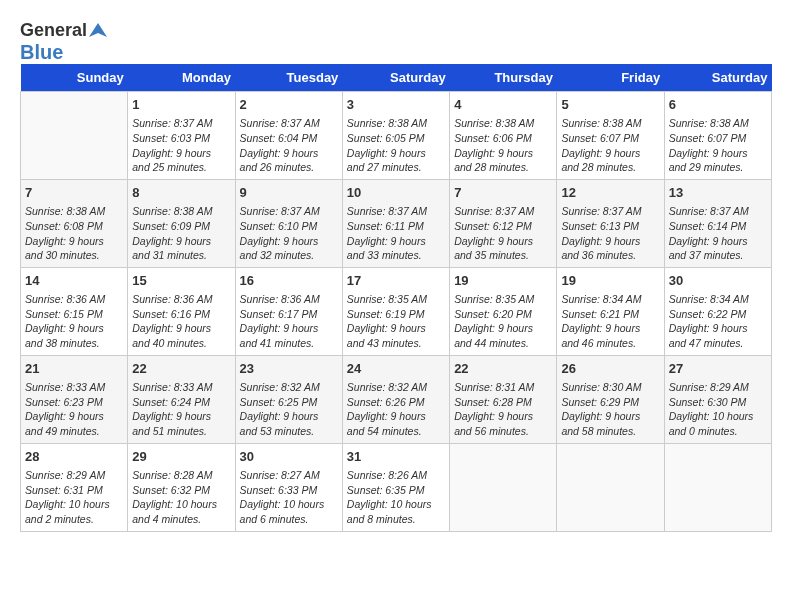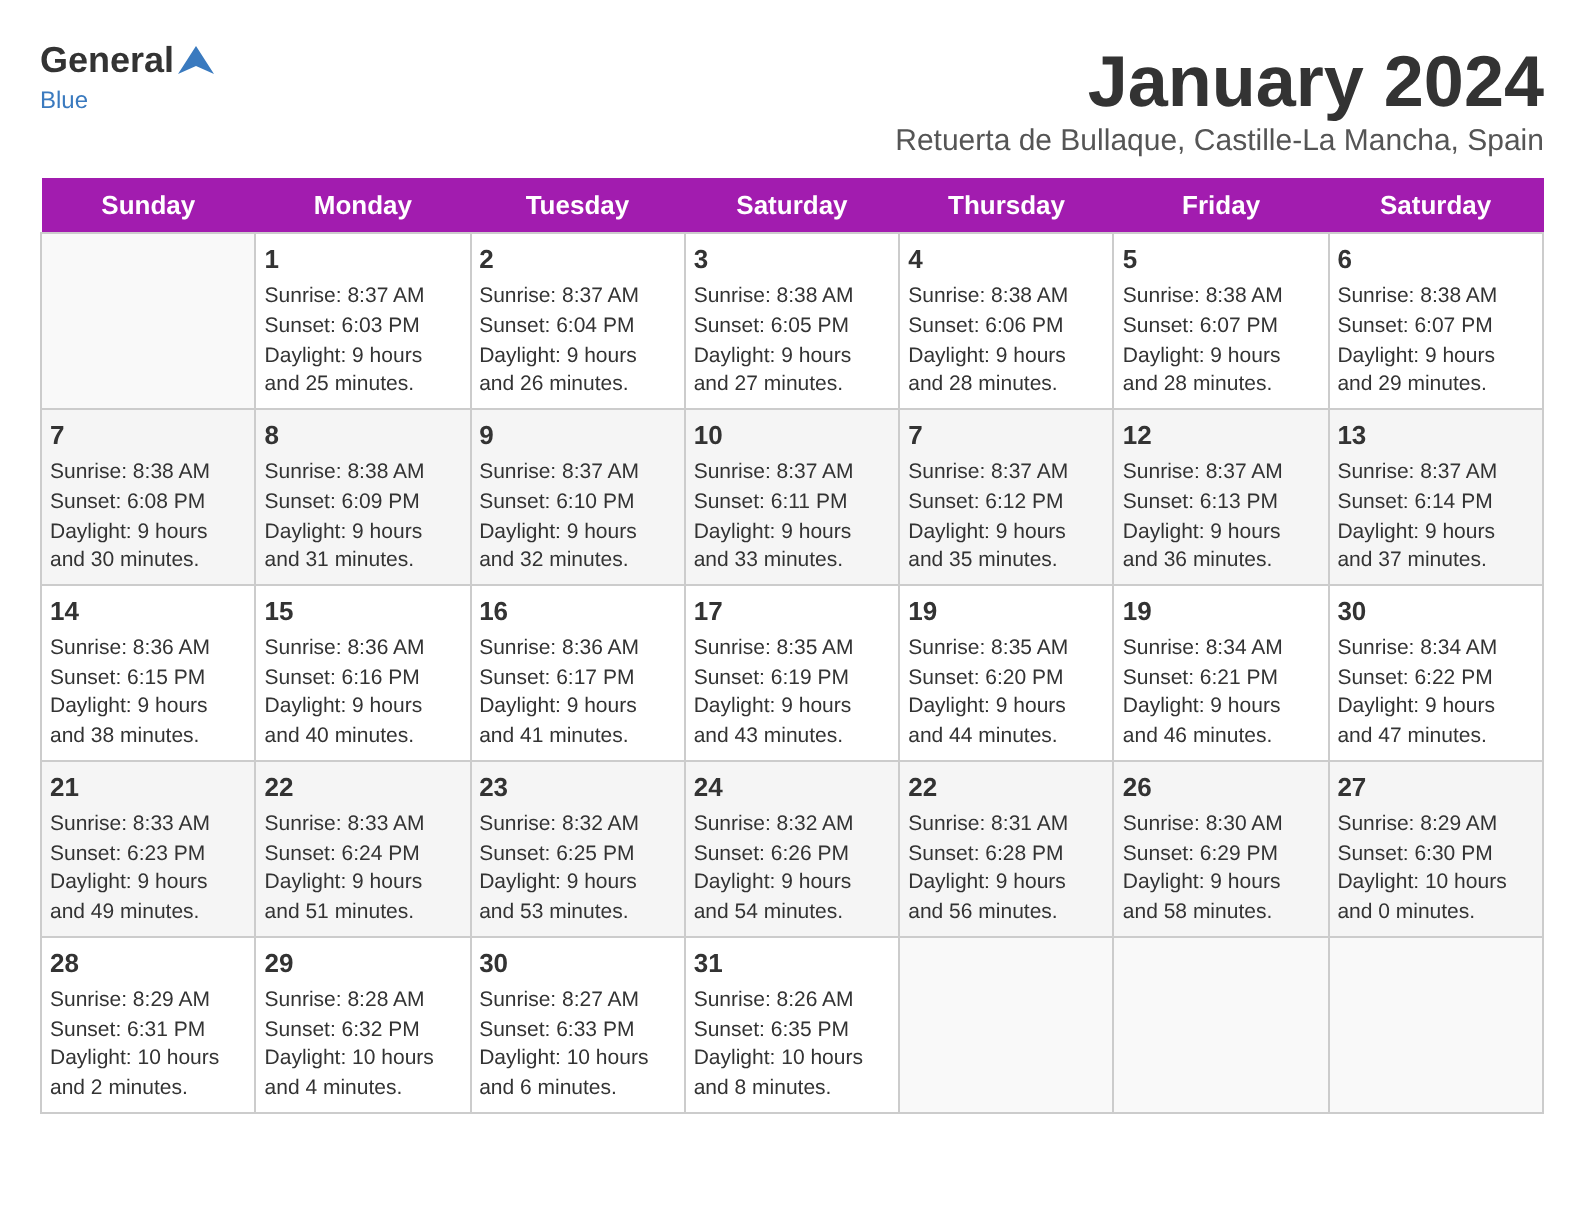--- a/index.html
+++ b/index.html
@@ -7,35 +7,35 @@
       font-family: Arial, sans-serif;
       background: #fff;
       width: 792px;
       min-height: 612px;
       padding: 20px;
     }
     .header-area {
       display: flex;
       justify-content: space-between;
       align-items: flex-start;
-      margin-bottom: 10px;
+      margin-bottom: 0;
     }
     .logo {
       display: flex;
       flex-direction: column;
       align-items: flex-start;
     }
     .logo-general {
       font-size: 18px;
       font-weight: bold;
       color: #333;
     }
     .logo-blue {
-      font-size: 12px;
-      font-weight: normal;
+      font-size: 20px;
+      font-weight: bold;
       color: #3a7abf;
     }
     .logo-row {
       display: flex;
       align-items: center;
     }
     .title-area {
       text-align: right;
     }
     .calendar-title {
@@ -46,44 +46,45 @@
     .calendar-subtitle {
       font-size: 15px;
       color: #555;
     }
     table {
       width: 100%;
       border-collapse: collapse;
       font-size: 11px;
     }
     thead tr th {
-      background-color: #a21caf;
+      background-color: #1d4ed8;
       color: #fff;
       padding: 6px 4px;
-      text-align: center;
+      text-align: right;
       font-size: 13px;
     }
     tbody tr td {
       border: 1px solid #ccc;
       vertical-align: top;
       padding: 4px;
       width: 14.28%;
       min-height: 80px;
       color: #333;
       line-height: 1.4;
     }
     .day-number {
       font-weight: bold;
       font-size: 13px;
       display: block;
       margin-bottom: 2px;
     }
     .day-info {
       font-size: 10.5px;
       color: #333;
+      font-style: italic;
     }
     tbody tr td.empty {
       background: #f9f9f9;
     }
     tbody tr:nth-child(even) td {
       background-color: #f5f5f5;
     }
     tbody tr:nth-child(even) td.empty {
       background-color: #f0f0f0;
     }
@@ -96,24 +97,20 @@
     <div class="logo-row">
       <span class="logo-general">General</span>
       <svg width="18" height="18" viewBox="0 0 18 18" style="margin-left:2px; margin-top:-2px;">
         <polygon points="9,2 18,16 9,12 0,16" fill="#3a7abf"></polygon>
       </svg>
     </div>
     <div>
       <span class="logo-blue">Blue</span>
     </div>
   </div>
-  <div class="title-area">
-    <div class="calendar-title">January 2024</div>
-    <div class="calendar-subtitle">Retuerta de Bullaque, Castille-La Mancha, Spain</div>
-  </div>
 </div>
 
 <table>
   <thead>
     <tr>
     <th>Sunday</th>
         <th>Monday</th>
         <th>Tuesday</th>
         <th>Saturday</th>
         <th>Thursday</th>

